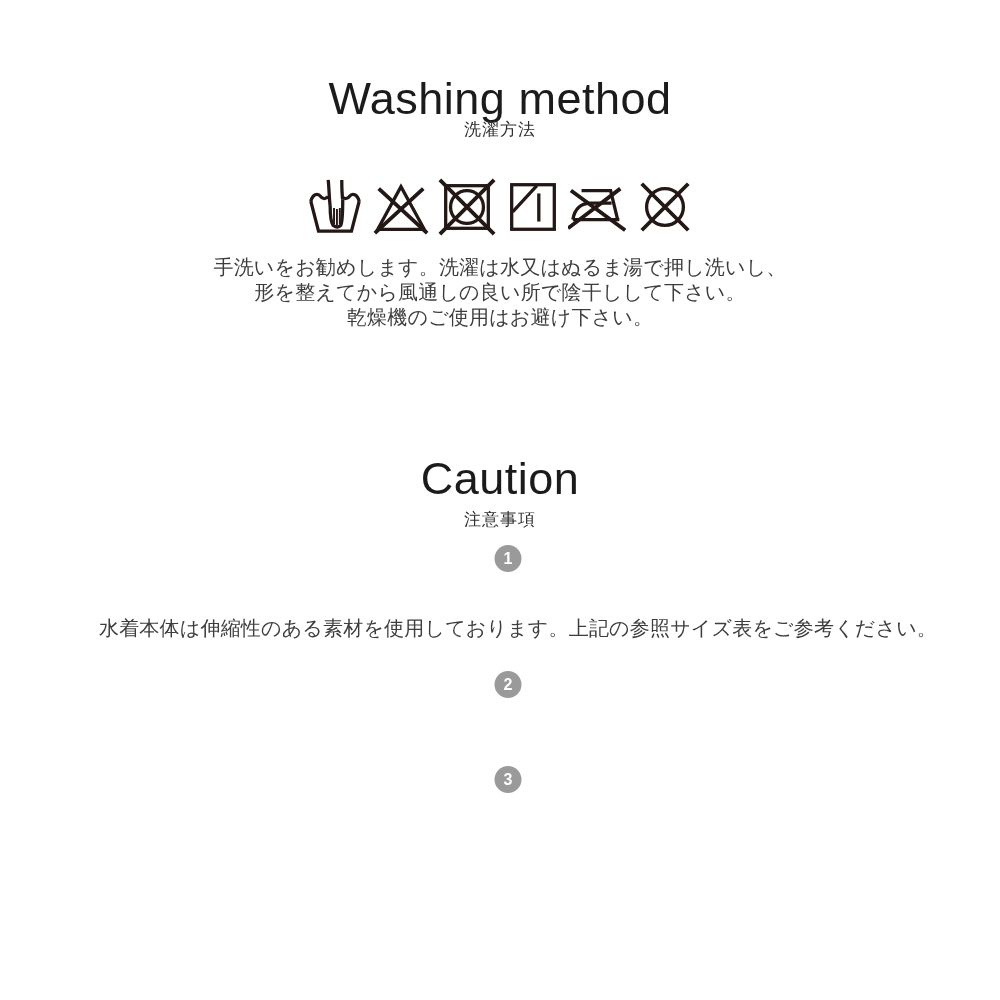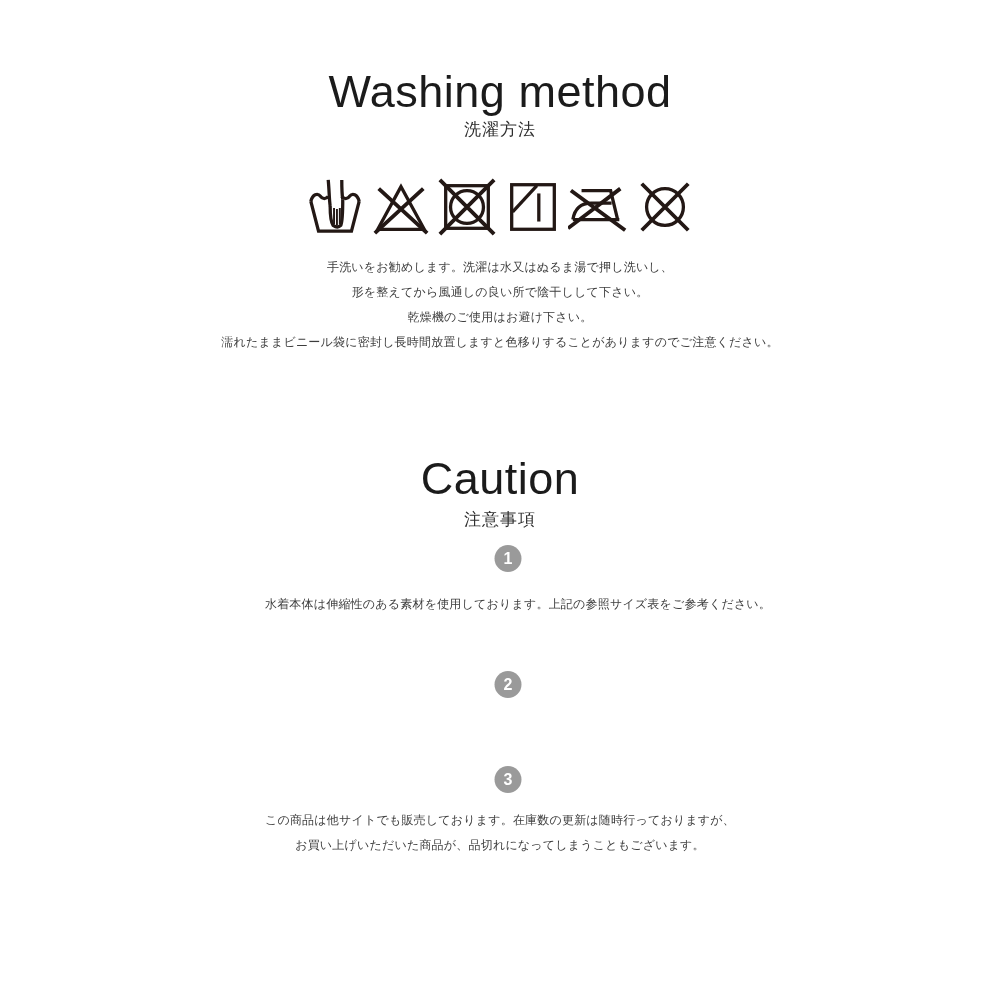--- a/index.html
+++ b/index.html
@@ -6,21 +6,21 @@
   .canvas{
     position:relative;width:1000px;height:1000px;background:#ffffff;overflow:hidden;
     font-family:"Liberation Sans","DejaVu Sans",sans-serif;color:#3d3d3d;
   }
   .abs{position:absolute;left:0;right:0;text-align:center;}
   .h-title{
     font-size:45px;line-height:50px;font-weight:400;color:#1b1b1b;
     letter-spacing:0.5px;margin:0;
   }
   .h-sub{font-size:17px;line-height:26px;color:#2e2e2e;letter-spacing:1px;}
-  .body-text{font-size:12px;line-height:25px;color:#3d3d3d;letter-spacing:0.2px;}
+  .body-text{font-size:20px;line-height:25px;color:#3d3d3d;letter-spacing:0.2px;}
   .body-text .line{white-space:nowrap;}
   .icons-row{
     position:absolute;left:0;right:0;top:174px;height:70px;
     display:flex;justify-content:center;align-items:flex-start;gap:4px;
   }
   .care-icon{display:block;width:62px;height:66px;}
   .care-icon svg{display:block;width:62px;height:66px;}
   .care-icon path,.care-icon rect,.care-icon circle{
     fill:none;stroke:#231815;stroke-width:3.4;stroke-linecap:butt;stroke-linejoin:miter;
   }
@@ -30,21 +30,21 @@
     width:27px;height:27px;border-radius:50%;background:#9a9a9a;
     display:flex;align-items:center;justify-content:center;
     color:#ffffff;font-size:16px;font-weight:bold;line-height:1;
   }
 </style>
 </head>
 <body>
 
 <div class="canvas">
 
-  <h1 class="abs h-title" style="top:67px;">Washing method</h1>
+  <h1 class="abs h-title" style="top:74px;">Washing method</h1>
   <div class="abs h-sub" style="top:117px;">洗濯方法</div>
 
   <div class="icons-row">
 
     <span class="care-icon" title="hand wash">
       <svg viewBox="0 0 64 68" xmlns="http://www.w3.org/2000/svg">
         <path d="M7 28 L15 59 L49 59 L57 28"></path>
         <path d="M7 28 C9 21 14 19 17 23 C19 26 23 26 25 23"></path>
         <path d="M39 23 C41 26 45 26 47 23 C50 19 55 21 57 28"></path>
         <path d="M25 6 C26 16 26 26 27 33"></path>
@@ -91,32 +91,27 @@
         <circle cx="32" cy="34" r="19"></circle>
         <path class="xline" d="M8 10 L56 58 M56 10 L8 58"></path>
       </svg>
     </span>
   </div>
 
   <div class="abs body-text" style="top:255px;">
     <div class="line">手洗いをお勧めします。洗濯は水又はぬるま湯で押し洗いし、</div>
     <div class="line">形を整えてから風通しの良い所で陰干しして下さい。</div>
     <div class="line">乾燥機のご使用はお避け下さい。</div>
-    <div class="line">濡れたままビニール袋に密封し長時間放置しますと色移りすることがありますのでご注意ください。</div>
   </div>
 
   <h1 class="abs h-title" style="top:454px;">Caution</h1>
   <div class="abs h-sub" style="top:507px;">注意事項</div>
 
   <div class="badge" style="top:545px;">1</div>
-  <div class="abs body-text" style="top:592px;margin-left:36px;">
+  <div class="abs body-text" style="top:616px;margin-left:36px;">
     <div class="line">水着本体は伸縮性のある素材を使用しております。上記の参照サイズ表をご参考ください。</div>
   </div>
 
   <div class="badge" style="top:671px;">2</div>
 
   <div class="badge" style="top:766px;">3</div>
-  <div class="abs body-text" style="top:808px;">
-    <div class="line">この商品は他サイトでも販売しております。在庫数の更新は随時行っておりますが、</div>
-    <div class="line">お買い上げいただいた商品が、品切れになってしまうこともございます。</div>
-  </div>
 
 </div>
 
 </body></html>

